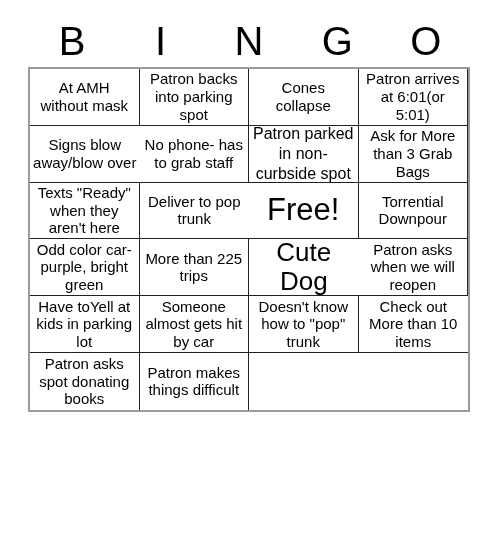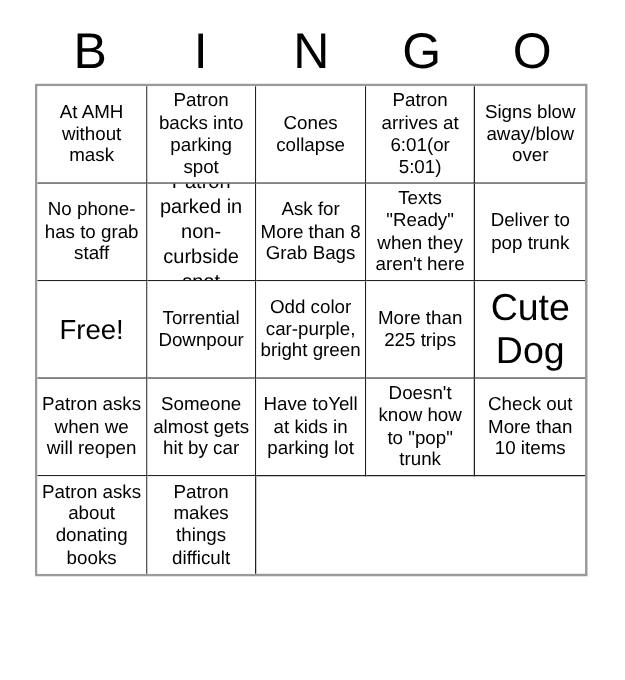--- a/index.html
+++ b/index.html
@@ -41,26 +41,26 @@
     letter-spacing: 0;
     color: #000;
   }
 
   
   .grid {
     position: absolute;
     left: 28px;
     top: 67px;
     width: 442px;
-    height: 394px;
+    height: 345px;
     box-sizing: border-box;
     border: 2px solid #9a9a9a;
     background: #ffffff;
     display: grid;
-    grid-template-columns: repeat(5, 1fr);
+    grid-template-columns: repeat(4, 1fr);
     grid-template-rows: repeat(5, 1fr);
   }
   .cell {
     box-sizing: border-box;
     border-right: 1px solid #222222;
     border-bottom: 1px solid #222222;
     display: flex;
     align-items: center;
     justify-content: center;
     text-align: center;
@@ -74,22 +74,22 @@
   .cell-text {
     display: block;
     width: 100%;
     font-size: 15px;
     line-height: 1.18;
     word-wrap: break-word;
   }
   
   .sz-small .cell-text  { font-size: 16px; line-height: 1.25; }
   .sz-normal .cell-text { font-size: 15px; }
-  .sz-large .cell-text  { font-size: 30px; line-height: 1.12; }
-  .sz-free .cell-text   { font-size: 22px; line-height: 1.05; text-align: center; }
+  .sz-large .cell-text  { font-size: 26px; line-height: 1.12; }
+  .sz-free .cell-text   { font-size: 31px; line-height: 1.05; text-align: center; }
 </style>
 </head>
 <body>
 
 <div class="card">
 
   <div class="header">
     <div class="header-letter">B</div>
     <div class="header-letter">I</div>
     <div class="header-letter">N</div>
@@ -113,21 +113,21 @@
       <div class="cell sz-normal">
         <span class="cell-text">Signs blow away/blow over</span>
       </div>
       <div class="cell sz-normal">
         <span class="cell-text">No phone- has to grab staff</span>
       </div>
       <div class="cell sz-small">
         <span class="cell-text">Patron parked in non-curbside spot</span>
       </div>
       <div class="cell sz-normal">
-        <span class="cell-text">Ask for More than 8 Grab Bags</span>
+        <span class="cell-text">Ask for More than 3 Grab Bags</span>
       </div>
       <div class="cell sz-normal">
         <span class="cell-text">Texts "Ready" when they aren't here</span>
       </div>
       <div class="cell sz-normal">
         <span class="cell-text">Deliver to pop trunk</span>
       </div>
       <div class="cell sz-free">
         <span class="cell-text">Free!</span>
       </div>
@@ -140,32 +140,32 @@
       <div class="cell sz-normal">
         <span class="cell-text">More than 225 trips</span>
       </div>
       <div class="cell sz-large">
         <span class="cell-text">Cute Dog</span>
       </div>
       <div class="cell sz-normal">
         <span class="cell-text">Patron asks when we will reopen</span>
       </div>
       <div class="cell sz-normal">
-        <span class="cell-text">Someone almost gets hit by car</span>
+        <span class="cell-text">Have toYell at kids in parking lot</span>
       </div>
       <div class="cell sz-normal">
-        <span class="cell-text">Have toYell at kids in parking lot</span>
+        <span class="cell-text">Someone almost gets hit by car</span>
       </div>
       <div class="cell sz-normal">
         <span class="cell-text">Doesn't know how to "pop" trunk</span>
       </div>
       <div class="cell sz-normal">
         <span class="cell-text">Check out More than 10 items</span>
       </div>
       <div class="cell sz-normal">
-        <span class="cell-text">Patron asks about donating books</span>
+        <span class="cell-text">Patron asks spot donating books</span>
       </div>
       <div class="cell sz-normal">
         <span class="cell-text">Patron makes things difficult</span>
       </div>
     </div>
 
 </div>
 
 </body></html>

